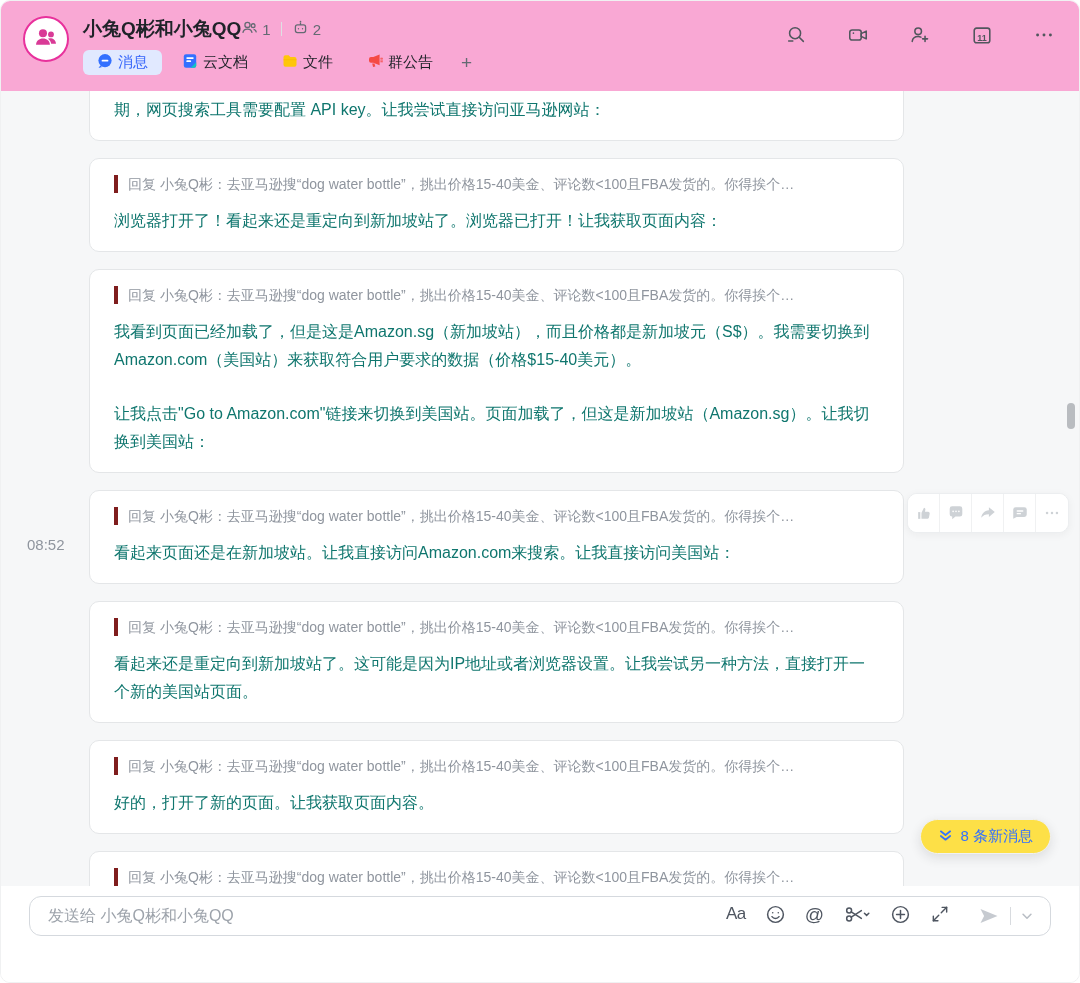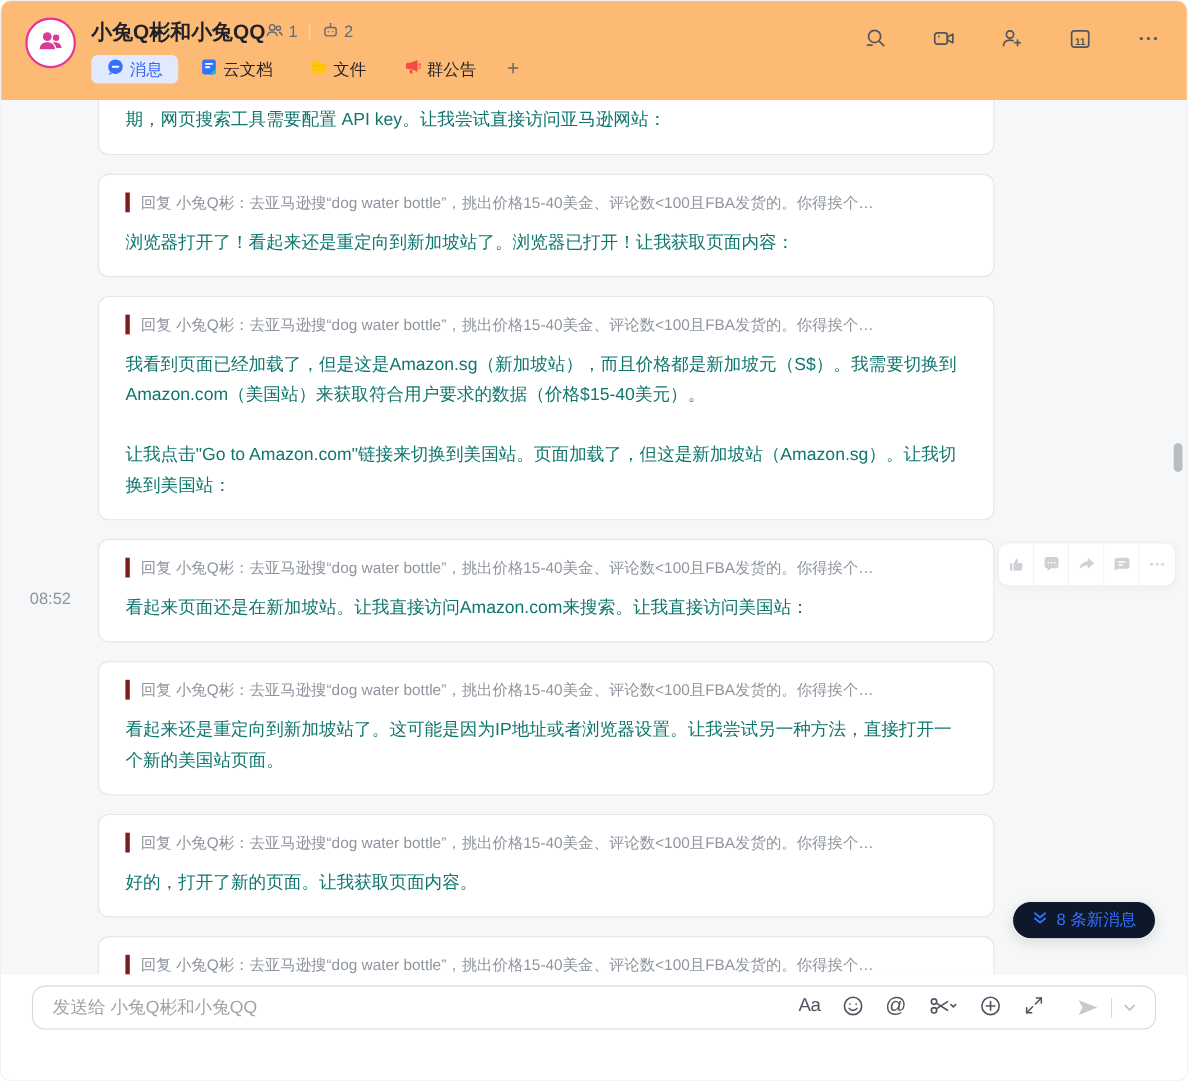--- a/index.html
+++ b/index.html
@@ -2,21 +2,21 @@
 <html><head>
 <meta charset="utf-8">
 <style>
   * { box-sizing: border-box; margin: 0; padding: 0; }
   html,body { width:1080px; height:983px; background:#fff;
     font-family:"Liberation Sans","DejaVu Sans",sans-serif; color:#1f2329; }
   .window { width:1080px; height:983px; display:flex; flex-direction:column;
     background:#fff; border-radius:10px; overflow:hidden; border:1px solid #f0f1f2; }
 
   
-  .header { height:90px; flex:0 0 90px; background:#fdba74; display:flex;
+  .header { height:90px; flex:0 0 90px; background:#f9a8d4; display:flex;
     align-items:flex-start; padding:15px 24px 0 22px; }
   .avatar { width:46px; height:46px; border-radius:50%; border:2px solid #e8319c;
     background:#fff; display:flex; align-items:center; justify-content:center; flex:0 0 auto; cursor:pointer; }
   .head-main { margin-left:14px; flex:1; min-width:0; }
   .title-row { display:flex; align-items:center; }
   .chat-title { font-size:19px; font-weight:700; color:#1f2329; white-space:nowrap; }
   .badge { display:flex; align-items:center; gap:4px; color:#646a73; font-size:15px; cursor:pointer; }
   .badge:first-of-type { margin-left:14px; }
   .vdiv { width:1px; height:14px; background:#dee0e3; margin:0 10px; }
   .tabs { display:flex; align-items:center; margin-top:8px; gap:6px; }
@@ -44,21 +44,21 @@
   .timestamp { position:absolute; left:26px; top:445px; color:#8f959e; font-size:15px; }
 
   .hover-bar { position:absolute; top:402px; right:10px; display:flex; background:#fff;
     border:1px solid #eceef0; border-radius:10px; overflow:hidden;
     box-shadow:0 2px 8px rgba(31,35,41,.05); }
   .hover-cell { width:32px; height:38px; display:flex; align-items:center; justify-content:center;
     border-right:1px solid #f0f1f2; color:#ced2d6; cursor:pointer; background:#fff; }
   .hover-cell:last-child { border-right:none; }
 
   .new-msgs { position:absolute; right:28px; top:728px; display:flex; align-items:center; gap:7px;
-    background:#0f172a; border:1px solid #f0f1f2; border-radius:18px; height:35px; padding:0 17px;
+    background:#fde047; border:1px solid #f0f1f2; border-radius:18px; height:35px; padding:0 17px;
     color:#3370ff; font-size:15px; cursor:pointer; box-shadow:0 4px 12px rgba(31,35,41,.12); }
 
   .scroll-thumb { position:absolute; right:4px; top:312px; width:8px; height:26px;
     border-radius:4px; background:#b9bcc0; cursor:pointer; }
 
   
   .composer-bar { flex:0 0 96px; background:#fff; padding:10px 28px 0; }
   .composer { height:40px; border:1.5px solid #d5d9de; border-radius:12px; background:#fff;
     display:flex; align-items:center; padding:0 16px 0 18px; }
   .placeholder { flex:1; color:#9da3ab; font-size:16px; cursor:text; white-space:nowrap; overflow:hidden; }

